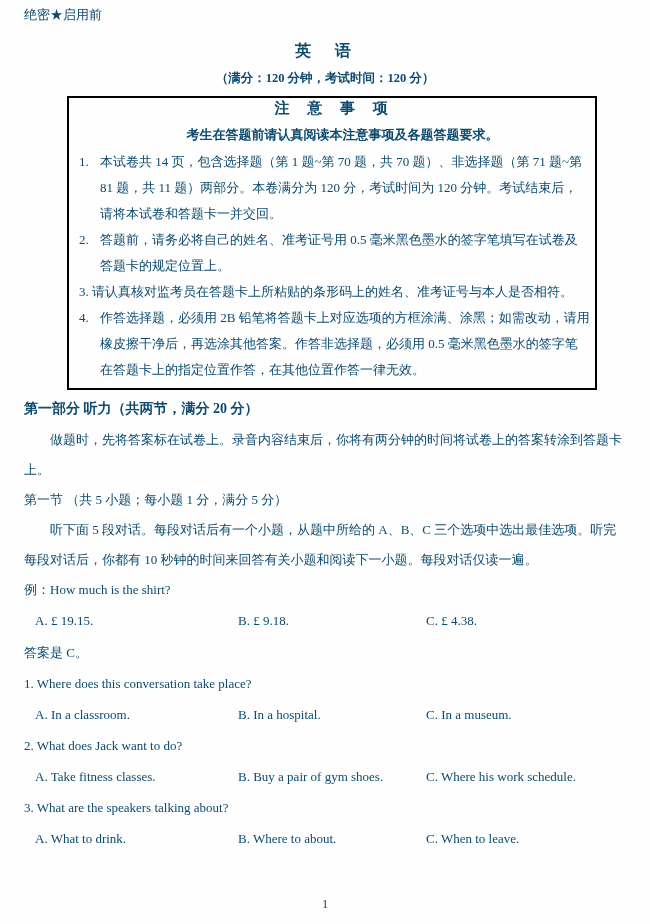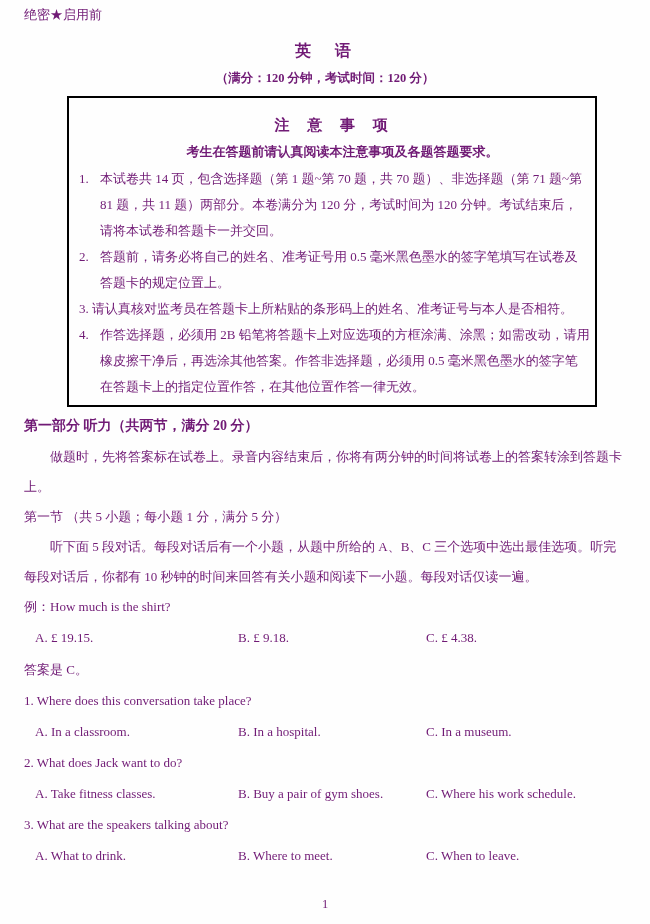--- a/index.html
+++ b/index.html
@@ -2,21 +2,21 @@
 <html><head>
 <meta charset="utf-8">
 <style>
   * { box-sizing: border-box; }
   html, body { margin: 0; padding: 0; background: #888; }
   .page {
     width: 650px;
     height: 924px;
     margin: 0 auto;
     background: #fefefe;
-    color: #701a75;
+    color: #0c4a6e;
     font-family: "Liberation Serif", "DejaVu Serif", serif;
     font-size: 13px;
     position: relative;
     padding: 6px 24px 0 24px;
     overflow: hidden;
   }
 
   .security { line-height: 17px; font-size: 13px; }
 
   .title {
@@ -42,21 +42,21 @@
     font-weight: bold;
     font-size: 12.5px;
     line-height: 17px;
   }
 
   .notice-box {
     margin-top: 9px;
     margin-left: 43px;
     width: 530px;
     border: 2px solid #000;
-    padding: 17px 5px 5px 10px;
+    padding: 0 5px 5px 10px;
   }
   .notice-title {
     text-align: center;
     font-weight: bold;
     font-size: 15px;
     line-height: 20px;
     letter-spacing: 7px;
   }
   .notice-intro {
     margin-top: 7px;
@@ -168,19 +168,19 @@
   <div class="para line31">2. What does Jack want to do?</div>
   <div class="options-row line31">
     <span class="opt-a">A. Take fitness classes.</span>
     <span class="opt-b">B. Buy a pair of gym shoes.</span>
     <span class="opt-c">C. Where his work schedule.</span>
   </div>
 
   <div class="para line31">3. What are the speakers talking about?</div>
   <div class="options-row line31">
     <span class="opt-a">A. What to drink.</span>
-    <span class="opt-b">B. Where to meet.</span>
+    <span class="opt-b">B. Where to about.</span>
     <span class="opt-c">C. When to leave.</span>
   </div>
 
   <div class="page-number">1</div>
 
 </div>
 
 </body></html>

